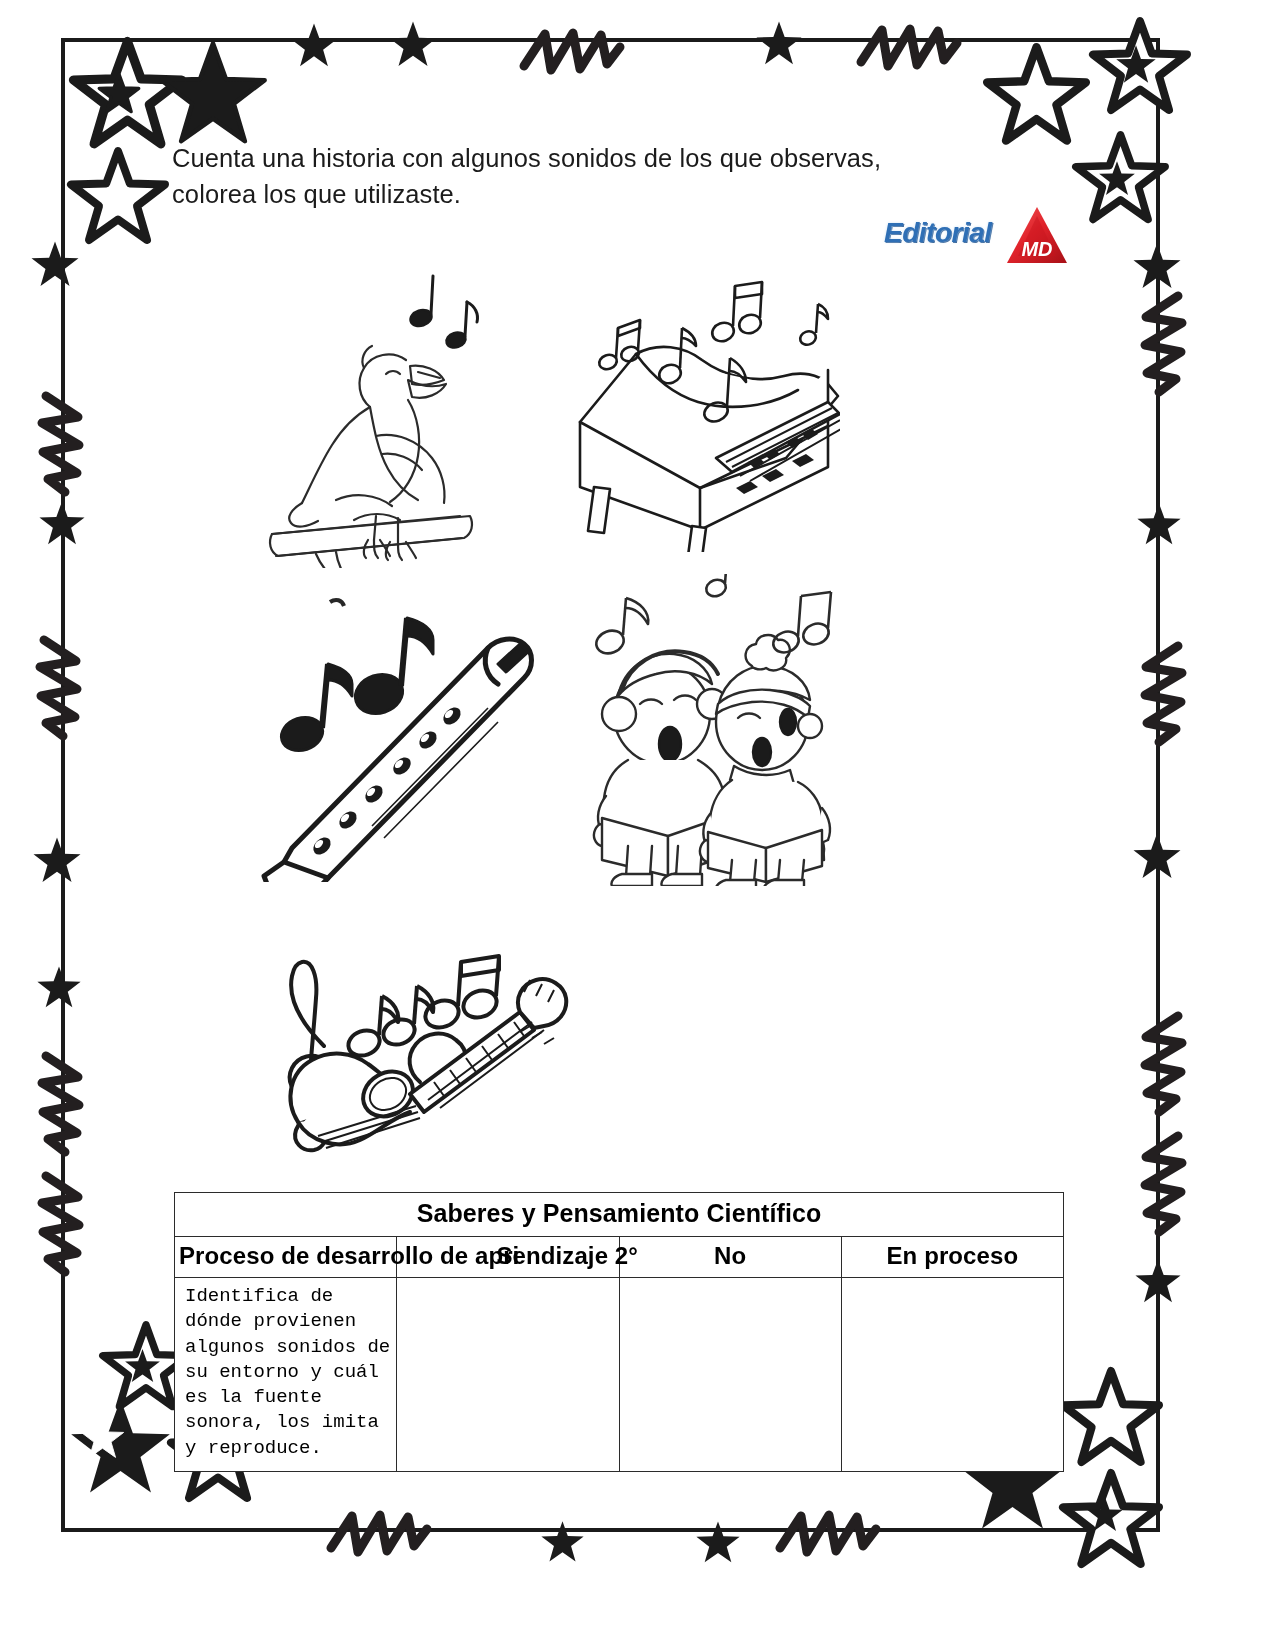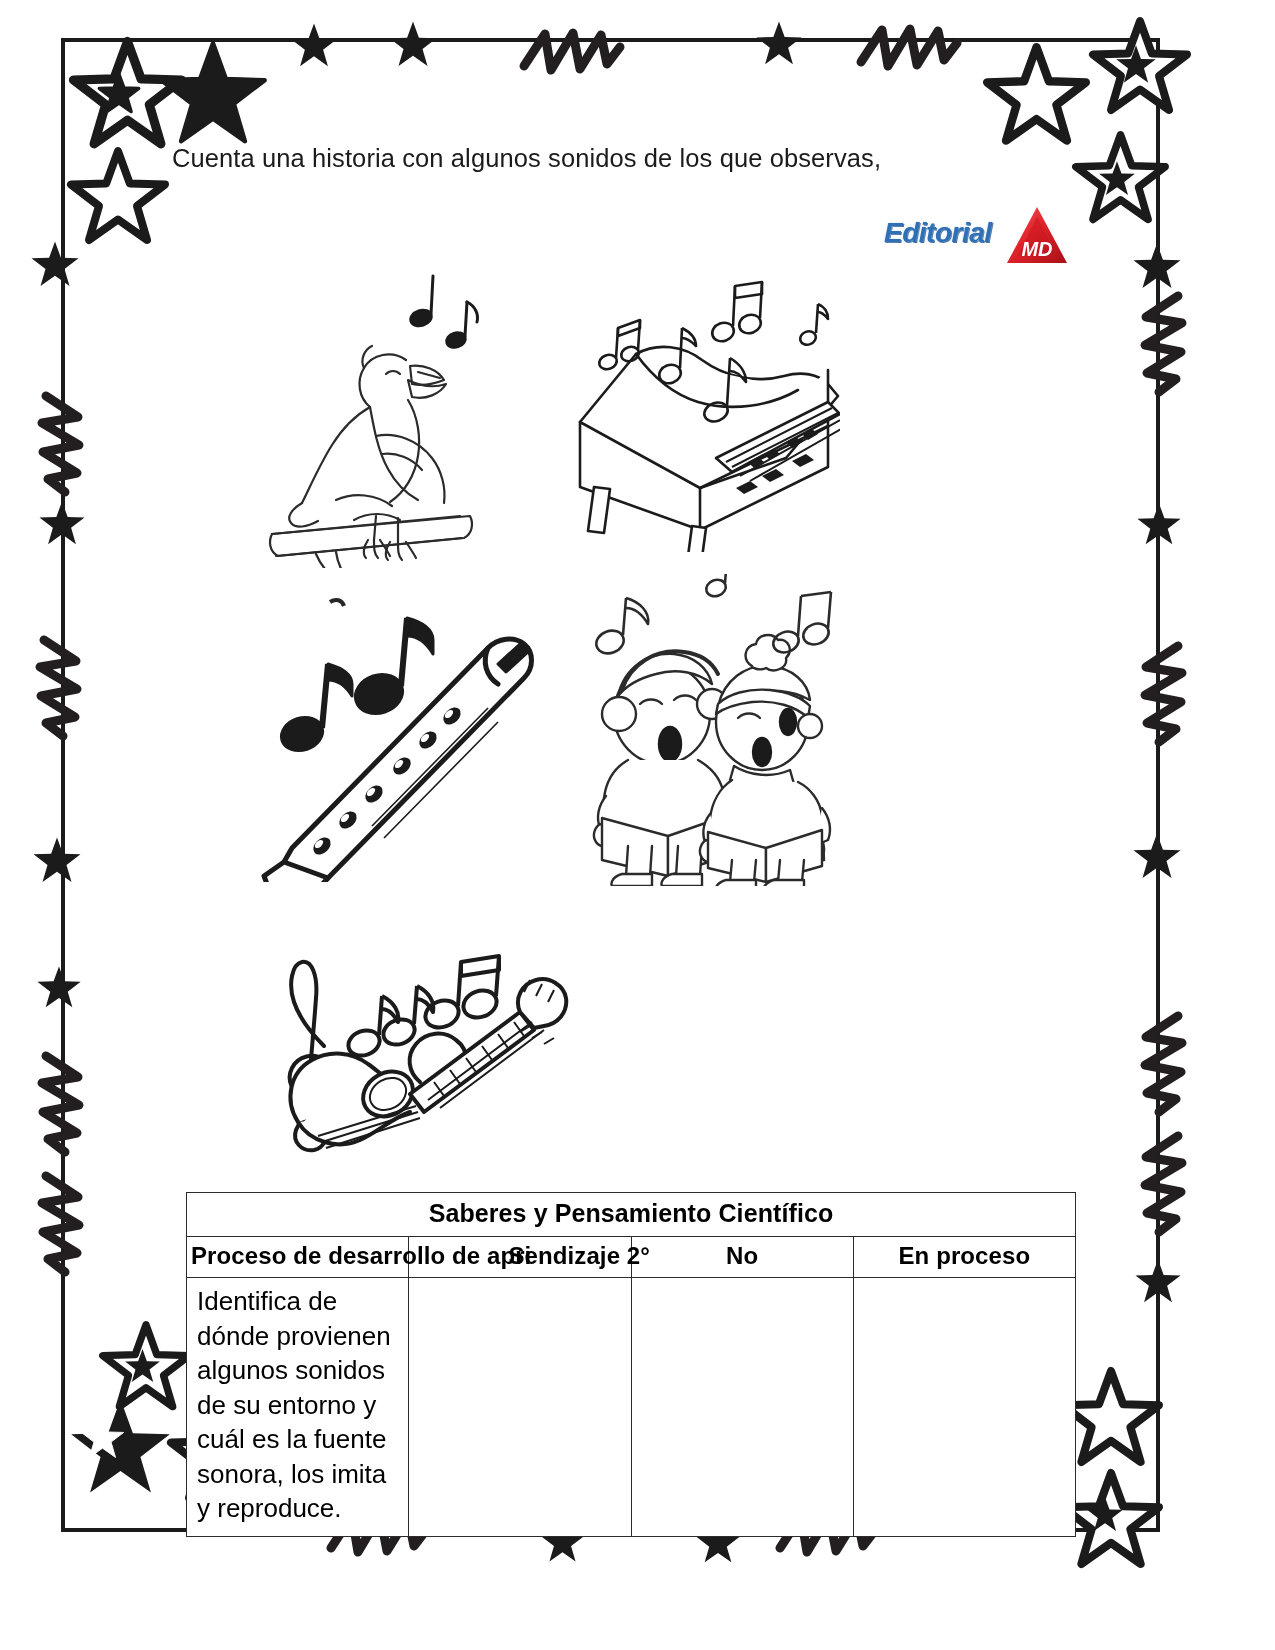--- a/index.html
+++ b/index.html
@@ -76,21 +76,21 @@
   .illus { position: absolute; }
   #illus-bird   { left: 258px; top: 268px;  width: 258px; height: 300px; }
   #illus-piano  { left: 540px; top: 262px;  width: 300px; height: 290px; }
   #illus-flute  { left: 252px; top: 586px;  width: 302px; height: 296px; }
   #illus-kids   { left: 566px; top: 574px;  width: 276px; height: 312px; }
   #illus-guitar { left: 268px; top: 908px;  width: 306px; height: 250px; }
 
   
   #assessment-table {
     position: absolute;
-    left: 186px;
+    left: 174px;
     top: 1192px;
     width: 890px;
     border-collapse: collapse;
     table-layout: fixed;
     background: #fff;
   }
   #assessment-table td, #assessment-table th {
     border: 1.6px solid #2b2b2b;
     padding: 0;
     vertical-align: top;
@@ -105,24 +105,25 @@
   .tbl-head {
     text-align: center;
     font-size: 24px;
     font-weight: bold;
     padding: 5px 4px 7px !important;
     letter-spacing: .1px;
     white-space: nowrap;
   }
   .tbl-head.wide { padding-left: 12px !important; padding-right: 12px !important; }
   .tbl-criterion {
-    font-size: 26px;
+    font-size: 19px;
     line-height: 1.33;
     padding: 6px 6px 10px 10px !important;
     font-weight: normal;
+    font-family: Liberation Mono, monospace;
   }
   .tbl-mark { height: 96px; }
 </style>
 </head>
 <body>
 
 <div id="page">
 
   <svg id="border-art" viewBox="0 0 1275 1650">
     <defs>
@@ -251,20 +252,21 @@
     <g transform="translate(1086,1496) scale(0.38)" fill="#1b1b1b">
       <polygon points="50,3 61.8,35.5 97,36.5 69,58 79,92 50,71.5 21,92 31,58 3,36.5 38.2,35.5"></polygon>
     </g>
     <g transform="translate(960,1432) scale(1.05)" fill="#1b1b1b">
       <polygon points="50,3 61.8,35.5 97,36.5 69,58 79,92 50,71.5 21,92 31,58 3,36.5 38.2,35.5"></polygon>
     </g>
   </svg>
 
   <div id="instruction">
     <div>Cuenta una historia con algunos sonidos de los que observas,</div>
+    <div>colorea los que utilizaste.</div>
   </div>
 
   <div id="logo">
     <span class="logo-word">Editorial</span>
     <svg class="logo-mark" viewBox="0 0 62 58">
       <defs>
         <linearGradient id="redgrad" x1="0" y1="0" x2="1" y2="1">
           <stop offset="0%" stop-color="#f05a5a"></stop>
           <stop offset="45%" stop-color="#e1232b"></stop>
           <stop offset="100%" stop-color="#a81017"></stop>

